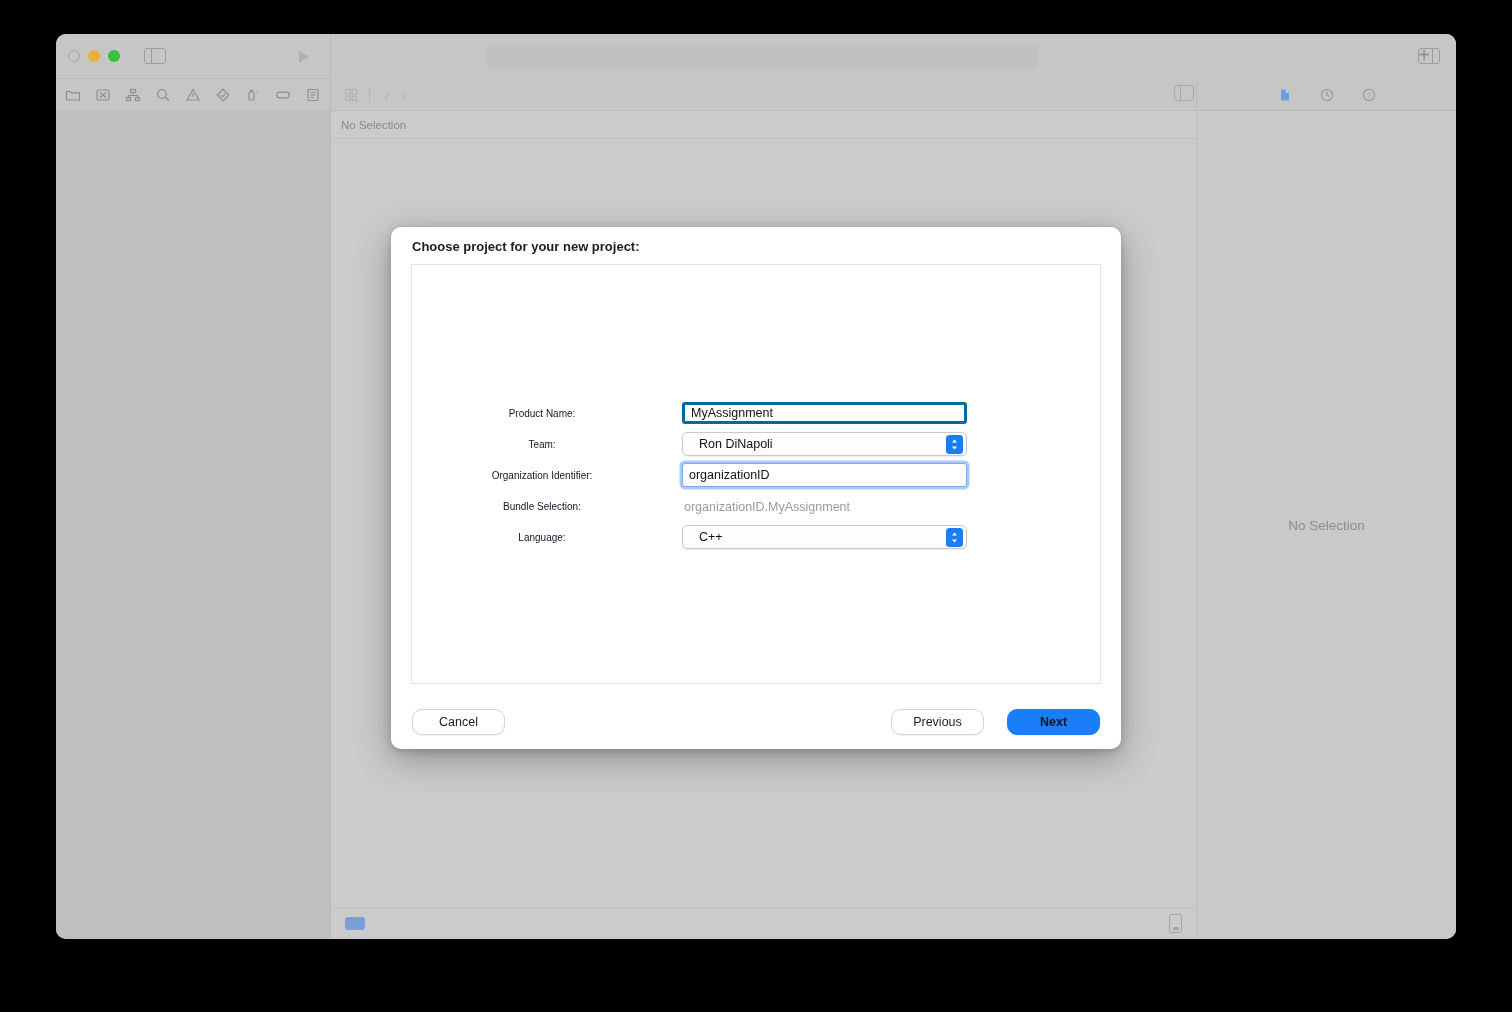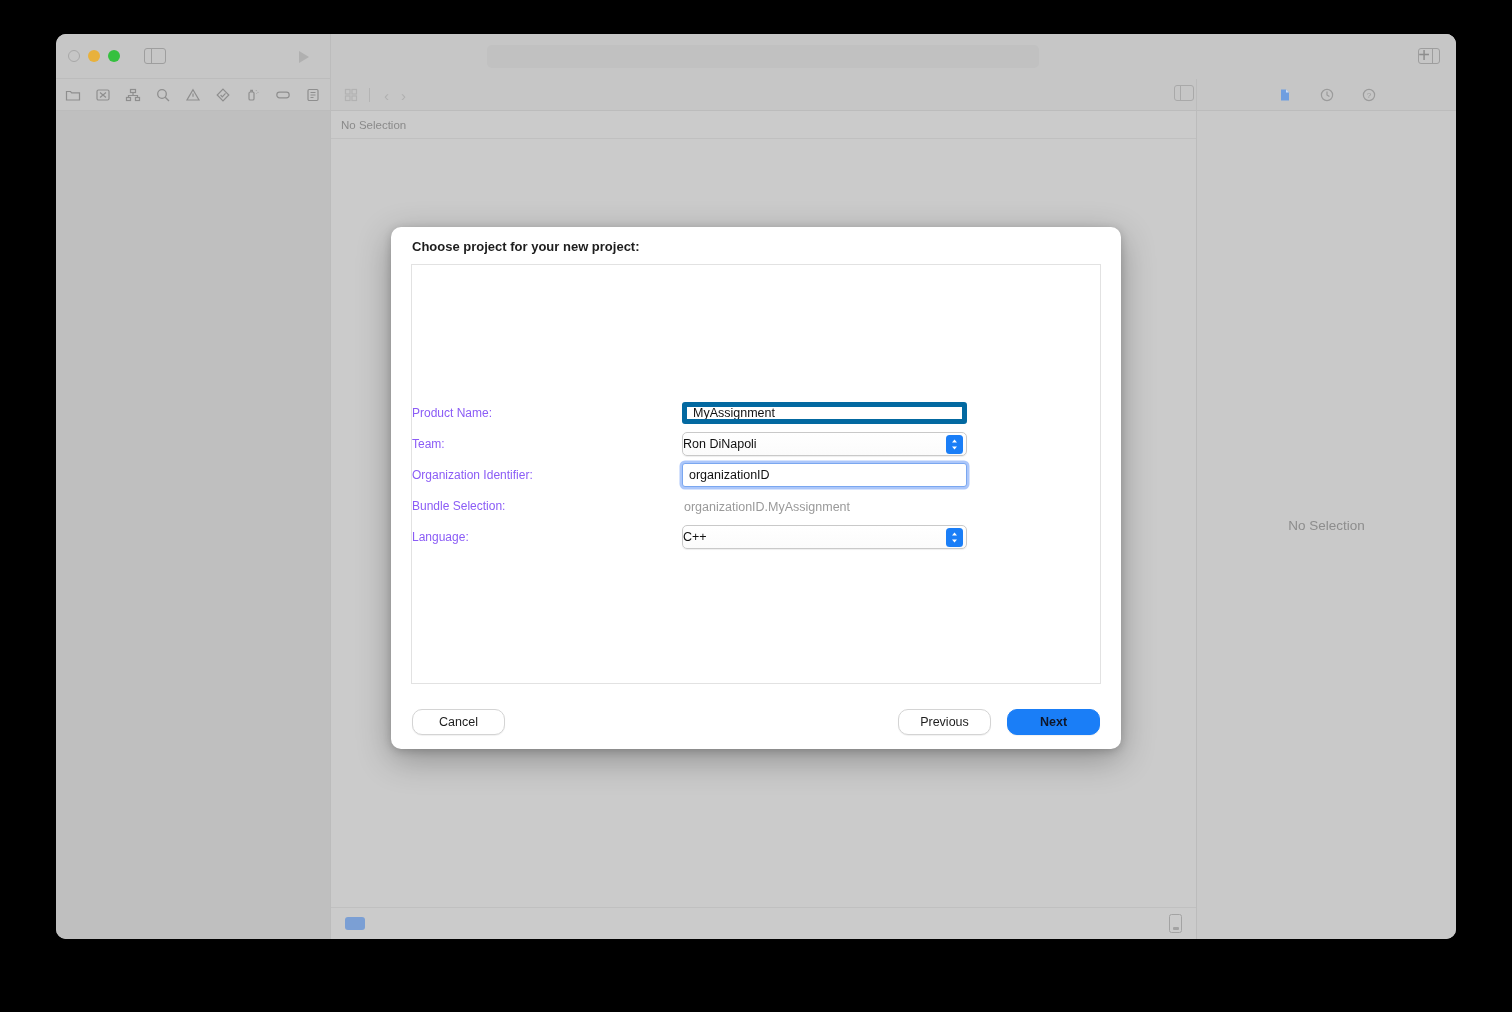--- a/index.html
+++ b/index.html
@@ -187,29 +187,29 @@
   .form {
     position: absolute; left: 0; top: 0; width: 100%; height: 100%;
     display: flex; flex-direction: column; justify-content: center;
   }
   .form-rows { margin-top: 2px; }
   .form-row {
     display: flex; align-items: center;
     height: 31px;
   }
   .form-label {
-    width: 270px; text-align: left;
+    width: 270px; text-align: center;
     padding-right: 10px;
-    font-size: 12px; color: #8b5cf6;
+    font-size: 10px; color: #0f172a;
   }
   .field-wrap { width: 285px; position: relative; }
 
   .text-field {
     width: 100%; height: 22px;
-    border: 5px solid #0369a1; border-radius: 3px;
+    border: 3px solid #0369a1; border-radius: 3px;
     background: #ffffff;
     font-size: 12.5px; color: #111;
     padding: 0 6px;
     line-height: 20px;
     font-family: "Liberation Sans", sans-serif;
   }
   .text-field.focused {
     border: 1px solid #7aa7f0;
     box-shadow: 0 0 0 2.5px rgba(70,130,245,0.45);
     height: 24px; line-height: 22px;
@@ -218,21 +218,21 @@
     font-size: 12.5px; color: #9a9a9a; padding-left: 2px;
   }
 
   .popup {
     width: 100%; height: 24px;
     border: 1px solid #c9c9c9; border-radius: 5px;
     background: linear-gradient(#ffffff, #fbfbfb);
     box-shadow: 0 1px 1px rgba(0,0,0,0.07);
     position: relative;
     display: flex; align-items: center;
-    padding-left: 0;
+    padding-left: 16px;
     font-size: 12.5px; color: #111;
   }
   .popup-arrows {
     position: absolute; right: 3px; top: 2px;
     width: 17px; height: 19px;
     background: #1a7ef7; border-radius: 3.5px;
     display: flex; align-items: center; justify-content: center;
   }
 
   
@@ -250,21 +250,21 @@
     box-shadow: 0 1px 1px rgba(0,0,0,0.06);
     display: flex; align-items: center; justify-content: center;
     cursor: default;
     font-family: "Liberation Sans", sans-serif;
   }
   .btn.primary {
     background: #1a7ef7; border: 1px solid #1a7ef7; color: #0f172a;
     font-weight: bold;
   }
   .btn-spacer { flex: 1; }
-  .btn-right-group { display: flex; gap: 16px; }
+  .btn-right-group { display: flex; gap: 23px; }
 </style>
 </head>
 <body>
 
 <div class="xcode-window">
 
   <div class="titlebar">
     <div class="traffic-lights">
       <div class="light close"></div>
       <div class="light min"></div>

